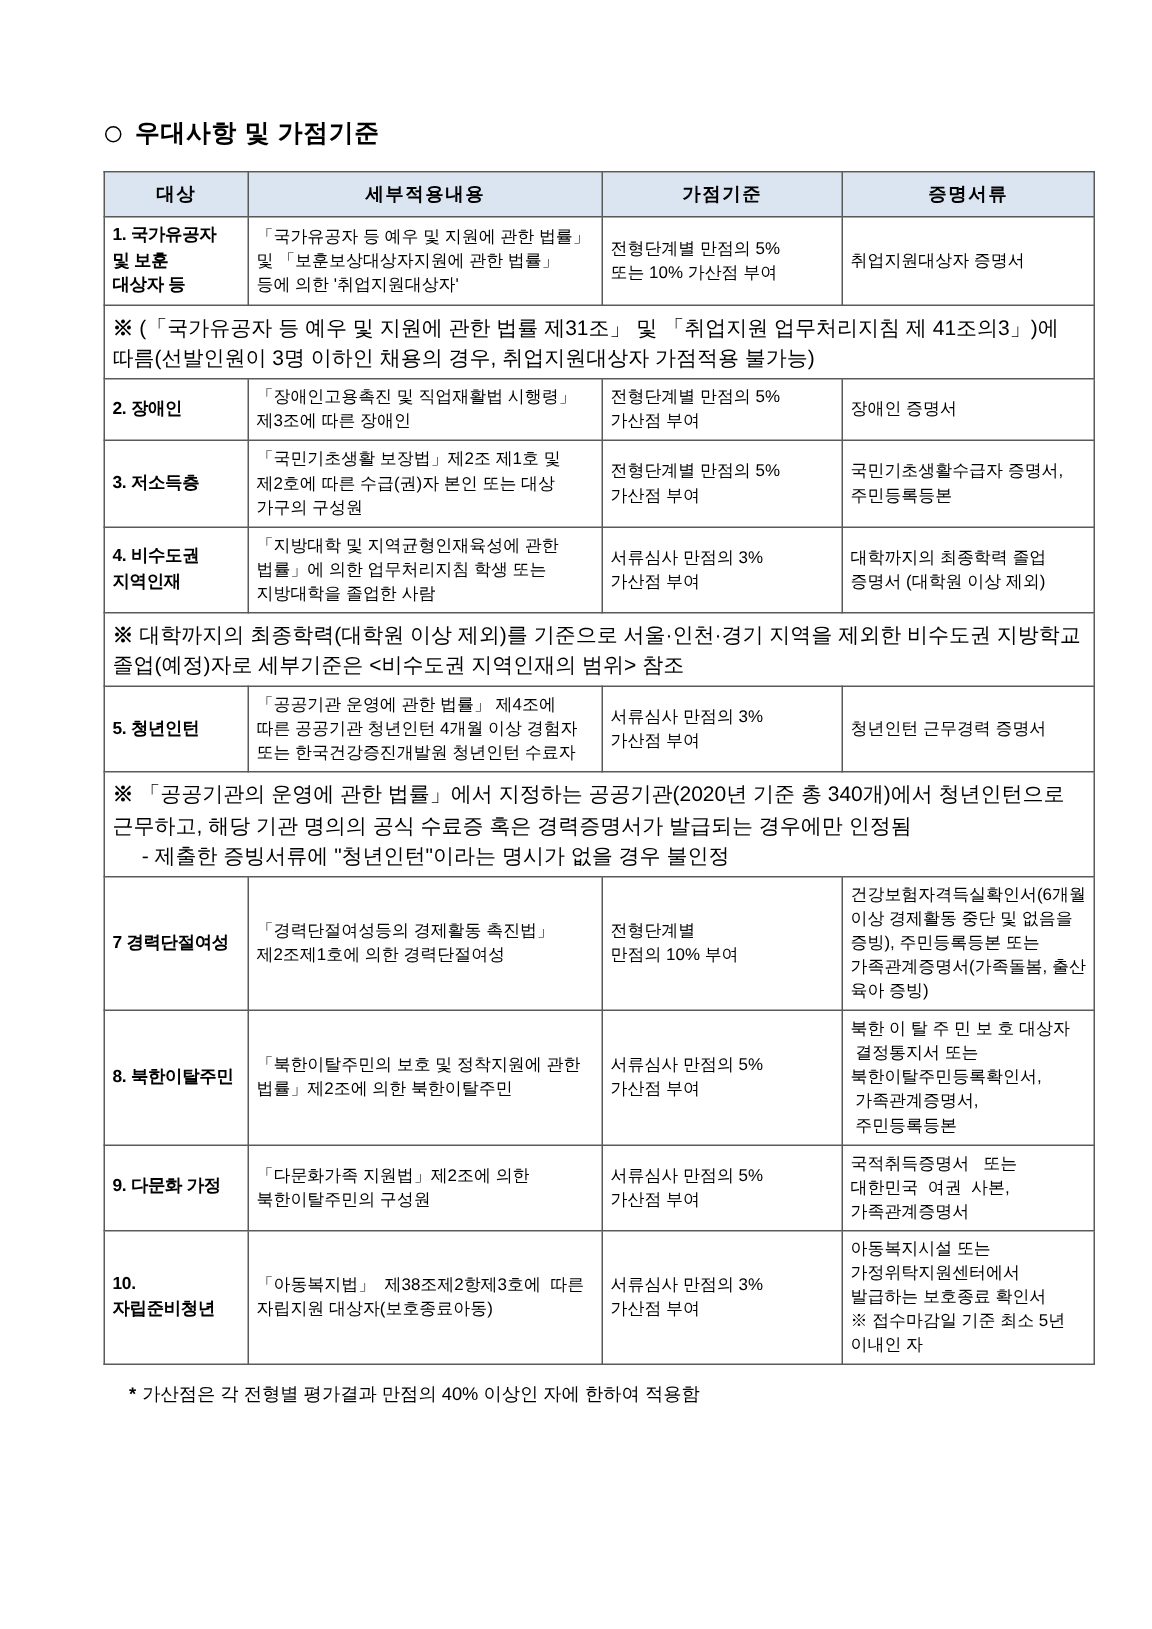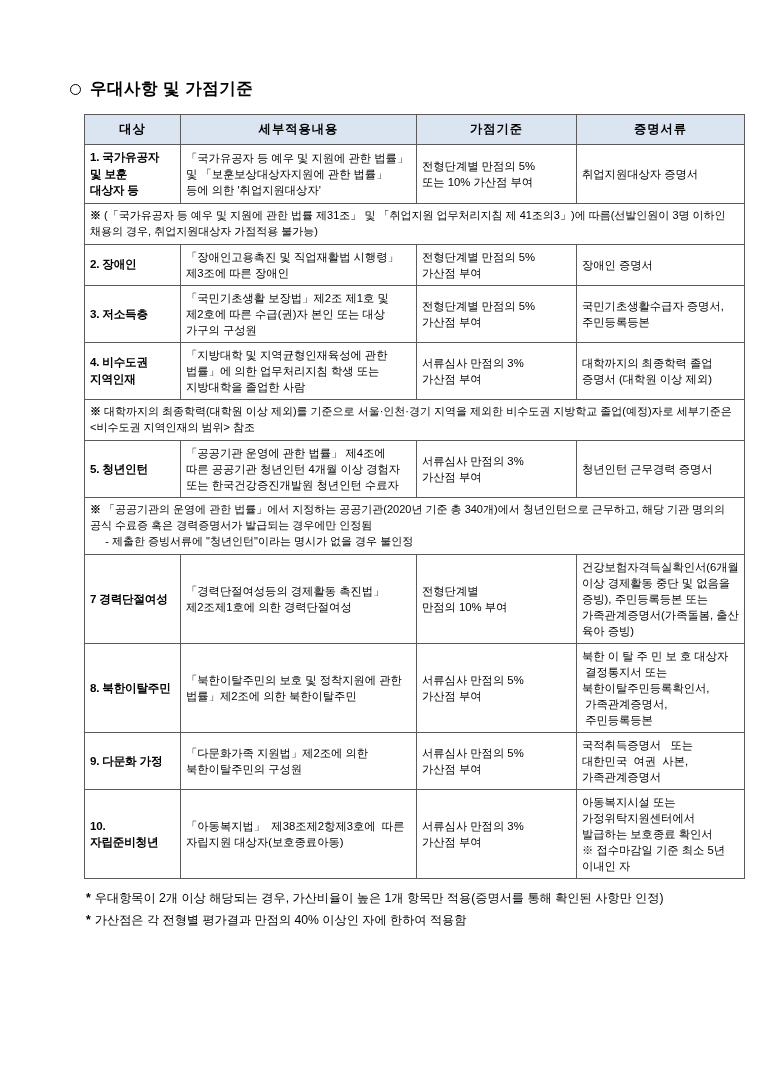--- a/index.html
+++ b/index.html
@@ -35,21 +35,21 @@
   .doc-heading .bullet {
     display: inline-block;
     width: 11px; height: 11px;
     border: 1.4px solid #000;
     border-radius: 50%;
     box-sizing: border-box;
   }
   table.pref {
     border-collapse: collapse;
     width: 660px;
-    margin-left: 24px;
+    margin-left: 9px;
     table-layout: fixed;
     font-size: 11.3px;
     line-height: 1.42;
   }
   table.pref th, table.pref td {
     border: 1px solid #5a5a5a;
     padding: 4px 5px;
     vertical-align: middle;
     word-break: keep-all;
   }
@@ -68,21 +68,21 @@
 
   td.target {
     font-weight: bold;
     font-size: 11.6px;
     letter-spacing: -0.2px;
   }
   td.detail { text-align: left; }
   td.score  { text-align: left; }
   td.proof  { text-align: left; }
   .note-row td {
-    font-size: 11px;
+    font-size: 14px;
     line-height: 1.45;
     padding: 4px 6px 5px 6px;
     text-align: left;
   }
   .note-row .star {
     font-weight: bold;
   }
   .tight { letter-spacing: -0.6px; }
   .footnotes {
     margin: 9px 0 0 26px;
@@ -196,17 +196,16 @@
       <tr>
         <td class="target tight">10. 자립준비청년</td>
         <td class="detail">「아동복지법」 &nbsp;제38조제2항제3호에 &nbsp;따른 자립지원 대상자(보호종료아동)</td>
         <td class="score">서류심사 만점의 3%<br>가산점 부여</td>
         <td class="proof">아동복지시설 또는 가정위탁지원센터에서 발급하는 보호종료 확인서<br>※ 접수마감일 기준 최소 5년 이내인 자</td>
       </tr>
     </tbody>
   </table>
 
   <div class="footnotes">
-    <div><span class="fn-star">*</span><span>우대항목이 2개 이상 해당되는 경우, 가산비율이 높은 1개 항목만 적용(증명서를 통해 확인된 사항만 인정)</span></div>
     <div><span class="fn-star">*</span><span>가산점은 각 전형별 평가결과 만점의 40% 이상인 자에 한하여 적용함</span></div>
   </div>
 
 </div>
 
 </body></html>

